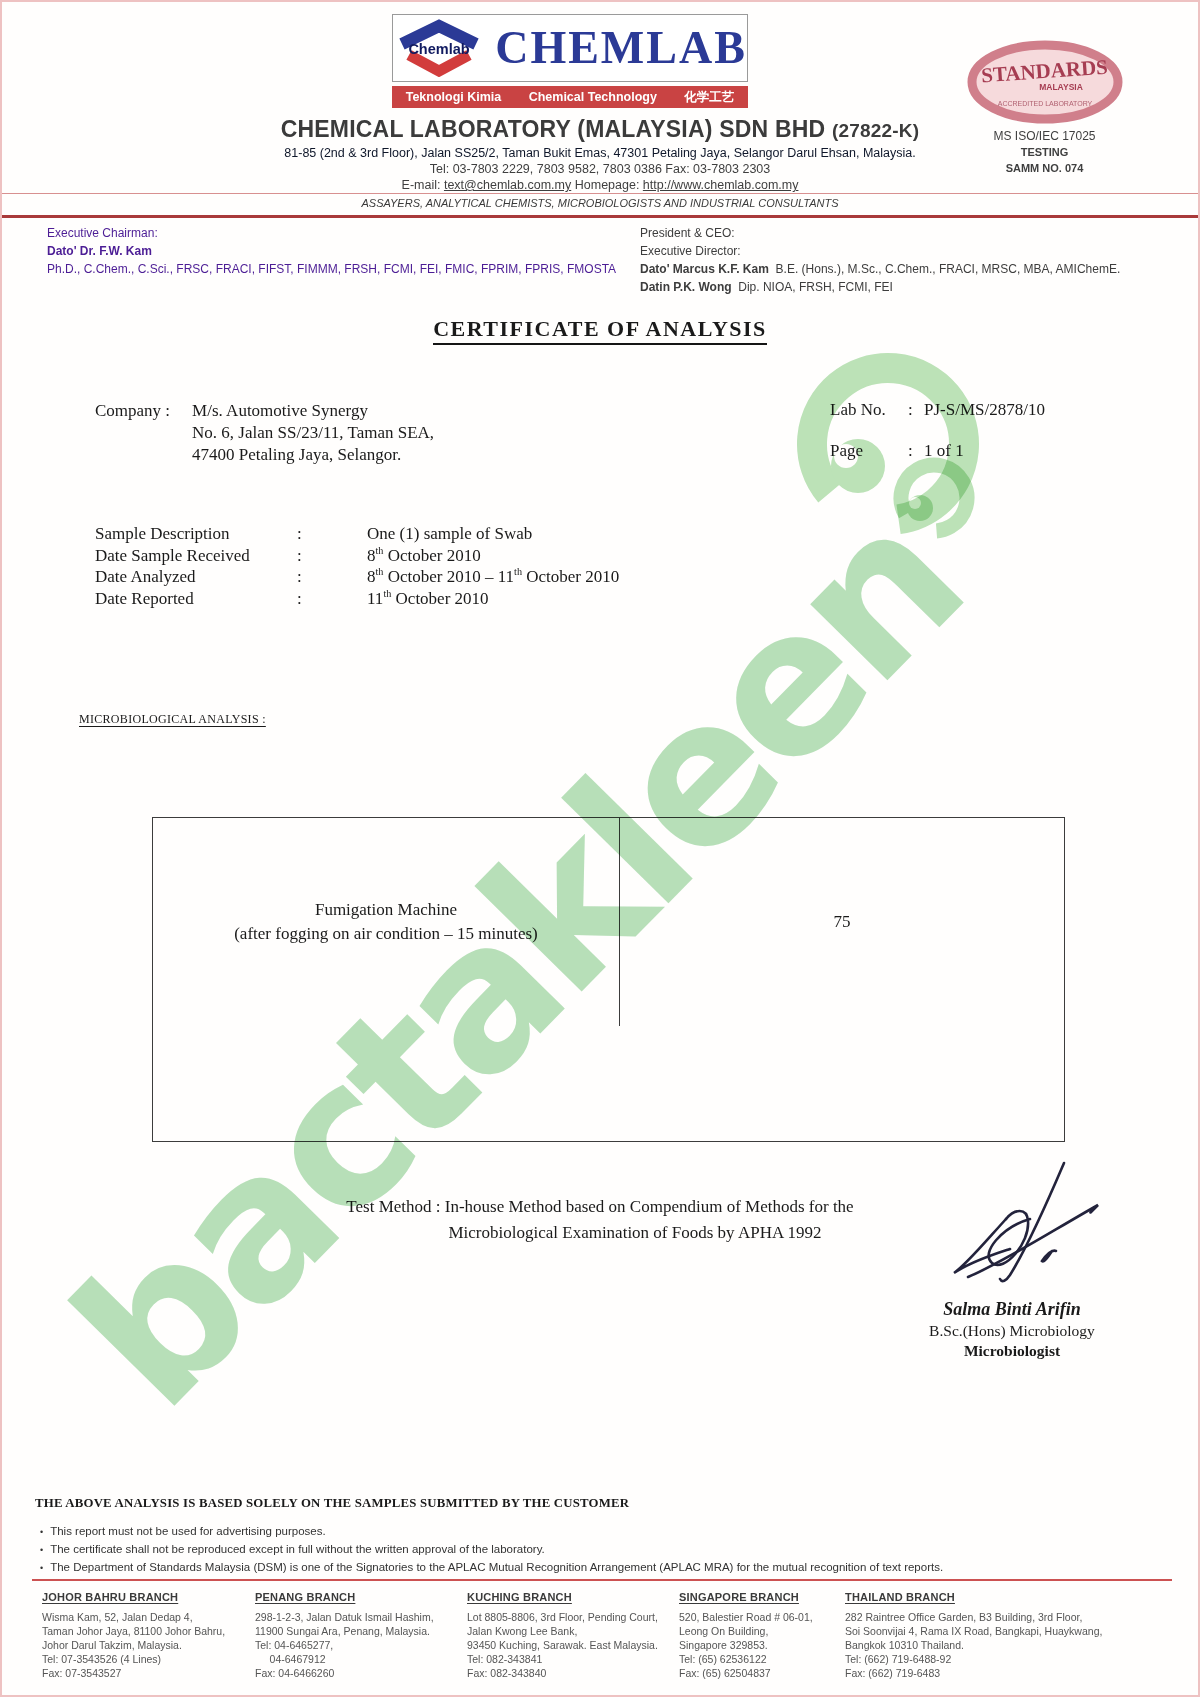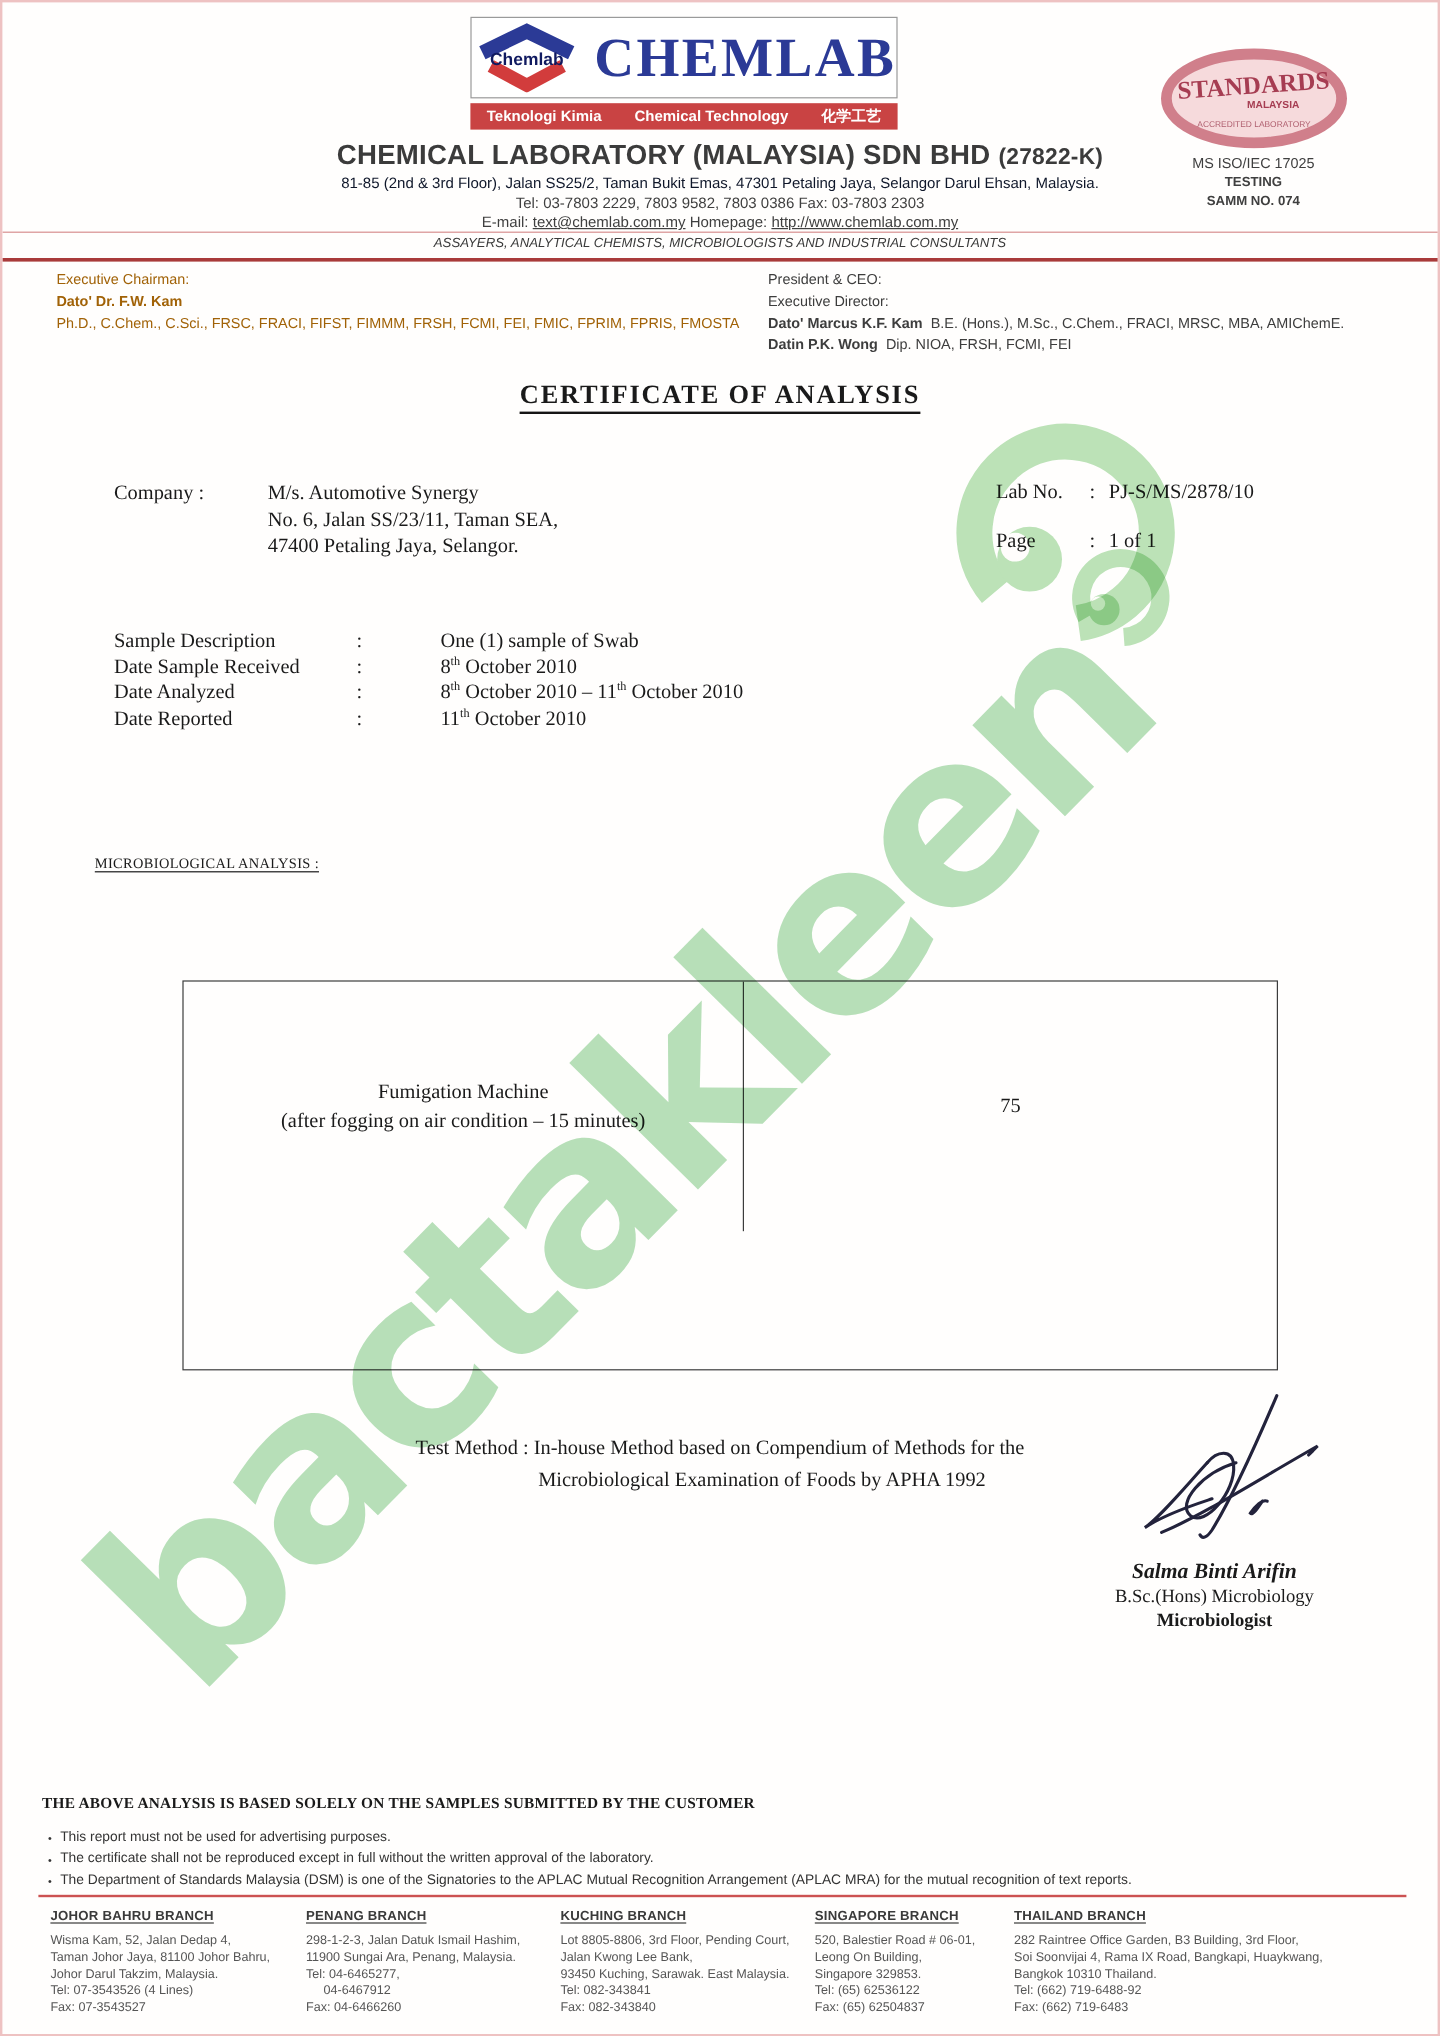--- a/index.html
+++ b/index.html
@@ -33,31 +33,31 @@
   .hq-addr { left:0; top:144px; width:100%; text-align:center; font-size:12.5px; color:#0f172a; }
   .hq-tel  { left:0; top:160px; width:100%; text-align:center; font-size:12.5px; color:#3f3f3f; }
   .hq-web  { left:0; top:176px; width:100%; text-align:center; font-size:12.5px; color:#3f3f3f; }
   .hq-web a { color:#3f3f3f; text-decoration:underline; }
 
   .rule-thin { left:0; top:191px; width:1200px; height:0; border-top:1.5px solid #d89090; }
   .tagline { left:0; top:195px; width:100%; text-align:center; font-style:italic;
     font-size:11px; color:#3a3a3a; }
   .rule-heavy { left:0; top:213px; width:1200px; height:0; border-top:3px solid #a93a3a; }
 
-  .staff-left  { left:45px;  top:222px; width:570px; font-size:12px; color:#a16207; line-height:1.5; }
+  .staff-left  { left:45px;  top:222px; width:570px; font-size:12px; color:#4c1d95; line-height:1.5; }
   .staff-right { left:638px; top:222px; width:545px; font-size:12px; color:#3d3d3d; line-height:1.5; }
   .staff-name { font-weight:bold; }
 
   
   .serif { font-family:"Liberation Serif", serif; }
   .title { left:0; top:314px; width:100%; text-align:center; }
   .title span { font-family:"Liberation Serif", serif; font-size:22px; font-weight:bold;
     letter-spacing:1.5px; border-bottom:2.5px solid #151515; padding-bottom:2px; }
 
-  .company-block { left:93px; top:398px; font-size:17px; line-height:22px; display:flex; gap:53px; }
+  .company-block { left:93px; top:398px; font-size:17px; line-height:22px; display:flex; gap:22px; }
   .meta-block { left:828px; top:398px; font-size:17px; }
   .meta-row { display:grid; grid-template-columns:78px 16px auto; }
   .meta-row + .meta-row { margin-top:21px; }
 
   .sample-grid { left:93px; top:521px; display:grid;
     grid-template-columns:202px 70px auto; font-size:17px; line-height:21.5px; }
   sup { font-size:60%; vertical-align:super; line-height:0; }
 
   .mb-heading { left:77px; top:710px; font-size:12px; letter-spacing:0.3px;
     text-decoration:underline; text-underline-offset:3px; }

